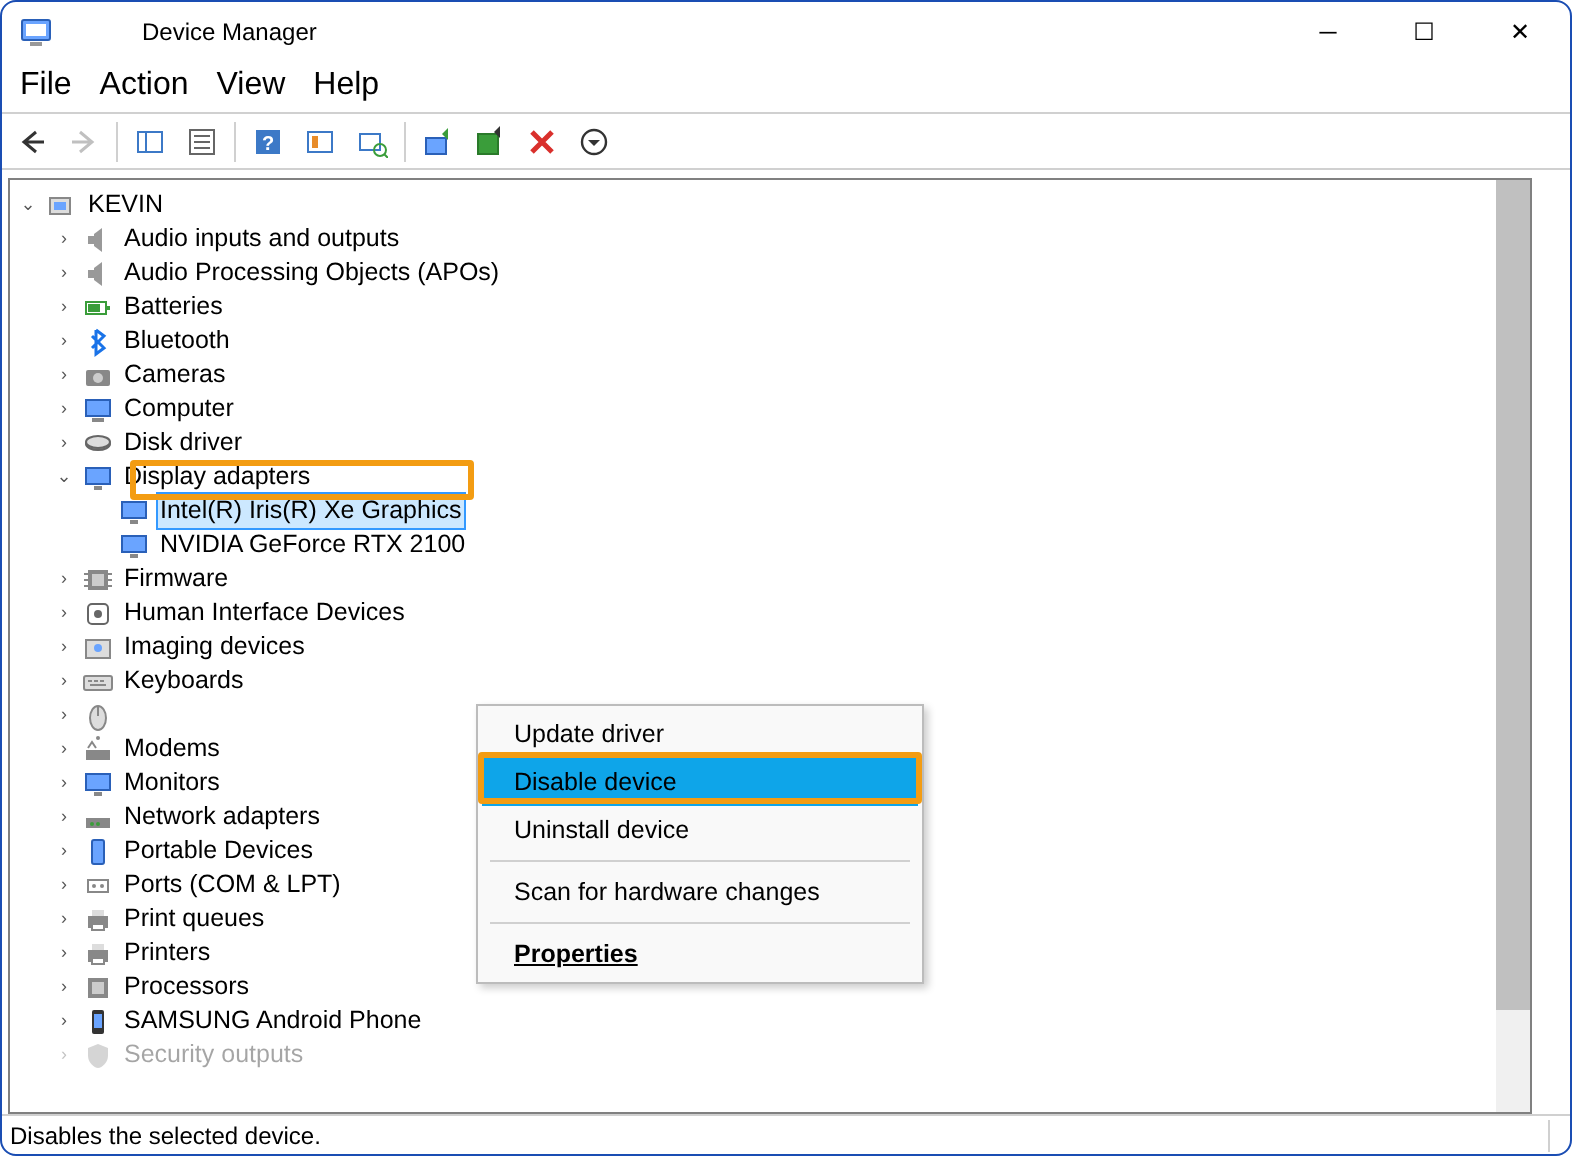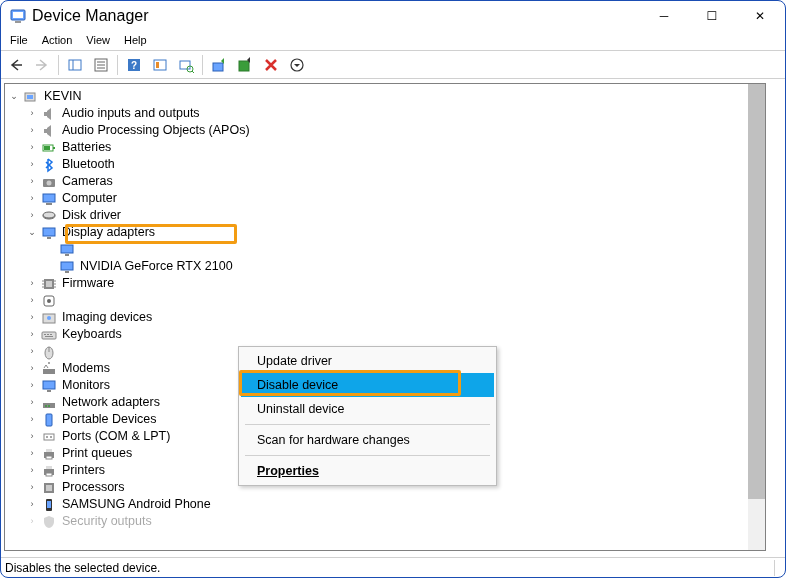--- a/index.html
+++ b/index.html
@@ -18,29 +18,29 @@
     border: 1px solid #1a4db3;
     border-radius: 8px;
     pointer-events: none; z-index: 999;
   }
   .titlebar {
     display: flex; align-items: center;
     height: 32px;
     padding: 0 4px 0 10px;
   }
   .title-icon { width: 16px; height: 16px; margin-right: 6px; }
-  .title-text { font-size: 16px; flex: 0 0 auto; }
+  .title-text { font-size: 12px; flex: 0 0 auto; margin-left: 39px; }
   .title-controls { margin-left: auto; display: flex; gap: 4px; }
   .title-btn { width: 44px; height: 28px; display: flex; align-items: center; justify-content: center; }
   .title-btn span { font-size: 12px; font-family: "Segoe UI Symbol", sans-serif; }
   .menubar {
     display: flex; gap: 14px; padding: 2px 10px 4px 10px;
     border-bottom: 1px solid #d0d0d0;
   }
-  .menubar span { font-size: 11px; }
+  .menubar span { font-size: 16px; }
   .toolbar {
     display: flex; align-items: center; gap: 2px;
     padding: 2px 4px;
     border-bottom: 1px solid #d0d0d0;
     height: 28px;
   }
   .tool-btn {
     width: 24px; height: 22px;
     display: flex; align-items: center; justify-content: center;
     border: 1px solid transparent;
@@ -81,21 +81,21 @@
   }
   .orange-box {
     position: absolute;
     border: 3px solid #f39c12;
     border-radius: 2px;
     pointer-events: none;
   }
   .context-menu {
     position: absolute;
     left: 233px; top: 262px;
-    width: 259px;
+    width: 224px;
     background: #f9f9f9;
     border: 1px solid #bcbcbc;
     box-shadow: 2px 2px 4px rgba(0,0,0,0.2);
     padding: 2px;
     z-index: 50;
   }
   .cm-item {
     height: 24px; display: flex; align-items: center;
     padding: 0 16px; font-size: 12.5px;
   }
@@ -316,20 +316,21 @@
           <span class="node-label">Display adapters</span>
         </div>
         <div class="node" style="padding-left: 36px;">
           <span class="chevron empty">›</span>
           <span class="node-icon">
             <svg viewBox="0 0 16 16" width="16" height="16">
               <rect x="2" y="3" width="12" height="8" fill="#6aa4ff" stroke="#2a60b8"></rect>
               <rect x="6" y="12" width="4" height="2" fill="#888"></rect>
             </svg>
           </span>
+          <span class="node-label sel">Intel(R) Iris(R) Xe Graphics</span>
         </div>
         <div class="node" style="padding-left: 36px;">
           <span class="chevron empty">›</span>
           <span class="node-icon">
             <svg viewBox="0 0 16 16" width="16" height="16">
               <rect x="2" y="3" width="12" height="8" fill="#6aa4ff" stroke="#2a60b8"></rect>
               <rect x="6" y="12" width="4" height="2" fill="#888"></rect>
             </svg>
           </span>
           <span class="node-label">NVIDIA GeForce RTX 2100</span>
@@ -351,20 +352,21 @@
           <span class="node-label">Firmware</span>
         </div>
         <div class="node" style="padding-left: 18px;">
           <span class="chevron">›</span>
           <span class="node-icon">
             <svg viewBox="0 0 16 16" width="16" height="16">
               <rect x="3" y="3" width="10" height="10" rx="2" fill="none" stroke="#666"></rect>
               <circle cx="8" cy="8" r="2" fill="#666"></circle>
             </svg>
           </span>
+          <span class="node-label">Human Interface Devices</span>
         </div>
         <div class="node" style="padding-left: 18px;">
           <span class="chevron">›</span>
           <span class="node-icon">
             <svg viewBox="0 0 16 16" width="16" height="16">
               <rect x="2" y="4" width="12" height="9" fill="#ddd" stroke="#888"></rect>
               <circle cx="8" cy="8" r="2" fill="#6aa4ff"></circle>
             </svg>
           </span>
           <span class="node-label">Imaging devices</span>

